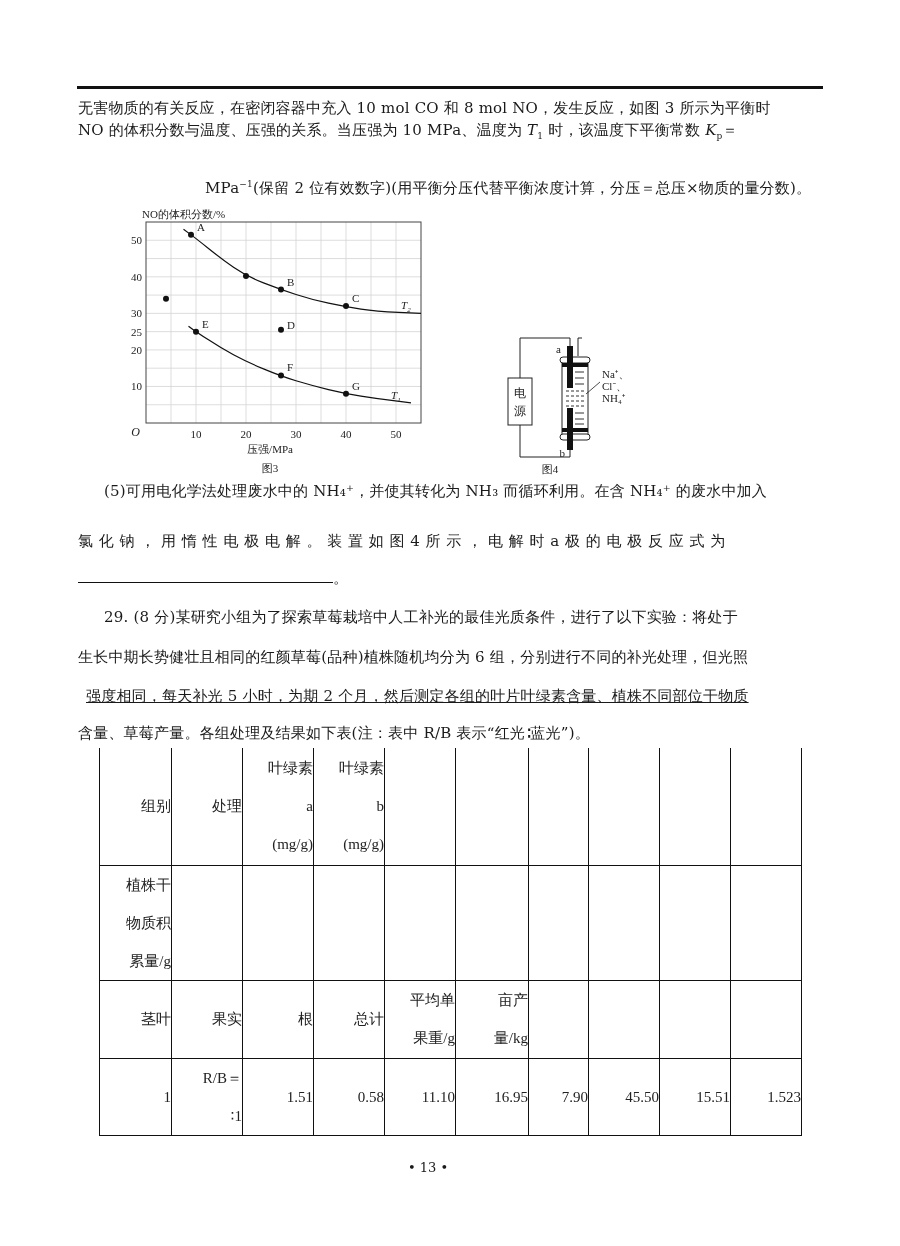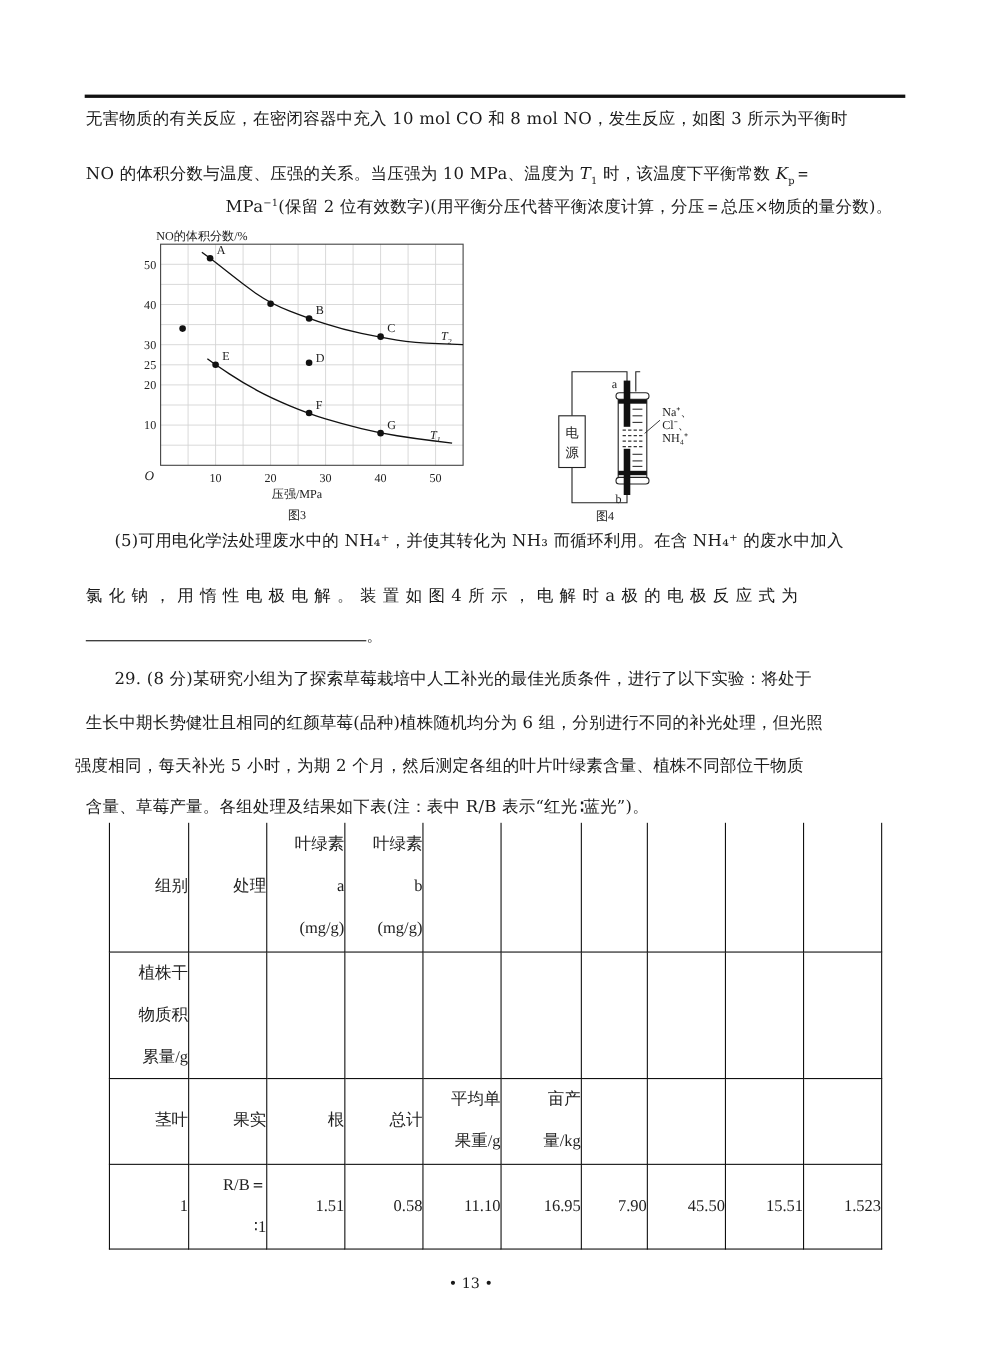--- a/index.html
+++ b/index.html
@@ -26,21 +26,21 @@
                   padding: 0; line-height: 38px; }
   table.data tr:first-child td { border-top: none; }
   .footer { left: 0; width: 856px; top: 1160px; text-align: center; font-size: 13px; }
 </style>
 </head>
 <body>
 
 <div class="abs rule"></div>
 
 <div class="abs para" style="left:78px; top:98px;">无害物质的有关反应，在密闭容器中充入 10 mol CO 和 8 mol NO，发生反应，如图 3 所示为平衡时</div>
-<div class="abs para" style="left:78px; top:148px;text-align:center;">
+<div class="abs para" style="left:78px; top:120px;text-align:center;">
   <span>NO 的体积分数与温度、压强的关系。当压强为 10 MPa、温度为 </span><span class="italic">T</span><sub>1</sub><span> 时，该温度下平衡常数 </span><span class="italic">K</span><sub>p</sub><span>＝</span>
 </div>
 <div class="abs para" style="left:163px; top:178px;margin-left:42px;">
   <span>MPa</span><sup>−1</sup><span>(保留 2 位有效数字)(用平衡分压代替平衡浓度计算，分压＝总压×物质的量分数)。</span>
 </div>
 
 <svg id="fig3" class="abs" viewBox="0 0 330 280">
   <g id="grid-layer">
       <line x1="71" x2="71" y1="22" y2="223" stroke="#d4d4d4" stroke-width="0.8"></line>
       <line x1="96" x2="96" y1="22" y2="223" stroke="#d4d4d4" stroke-width="0.8"></line>
@@ -142,21 +142,21 @@
 </svg>
 
 <div class="abs para" style="left:104px; top:481px;">(5)可用电化学法处理废水中的 NH₄⁺，并使其转化为 NH₃ 而循环利用。在含 NH₄⁺ 的废水中加入</div>
 <div class="abs para" style="left:78px; top:531px; letter-spacing:0.5px;">氯 化 钠 ， 用 惰 性 电 极 电 解 。 装 置 如 图 4 所 示 ， 电 解 时 a 极 的 电 极 反 应 式 为</div>
 <div class="abs para" style="left:78px; top:568px;">
   <span class="blank" style="width:255px;"></span><span>。</span>
 </div>
 
 <div class="abs para" style="left:104px; top:607px;">29. (8 分)某研究小组为了探索草莓栽培中人工补光的最佳光质条件，进行了以下实验：将处于</div>
 <div class="abs para" style="left:78px; top:647px;">生长中期长势健壮且相同的红颜草莓(品种)植株随机均分为 6 组，分别进行不同的补光处理，但光照</div>
-<div class="abs para" style="left:68px; top:686px;">强度相同，每天补光 5 小时，为期 2 个月，然后测定各组的叶片叶绿素含量、植株不同部位干物质</div>
+<div class="abs para" style="left:86px; top:686px;text-decoration:underline;">强度相同，每天补光 5 小时，为期 2 个月，然后测定各组的叶片叶绿素含量、植株不同部位干物质</div>
 <div class="abs para" style="left:78px; top:723px;">含量、草莓产量。各组处理及结果如下表(注：表中 R/B 表示“红光∶蓝光”)。</div>
 
 <table class="data">
   <colgroup>
     <col style="width:72px">
       <col style="width:71px">
       <col style="width:71px">
       <col style="width:71px">
     <col style="width:71px">
       <col style="width:73px">

